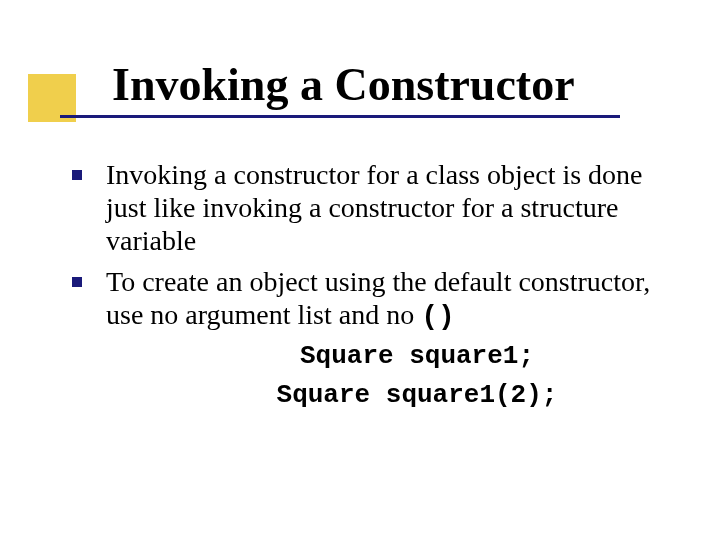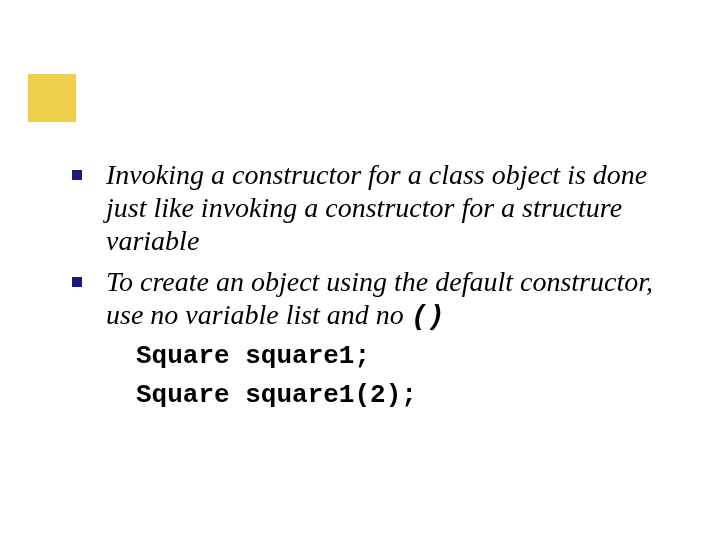--- a/index.html
+++ b/index.html
@@ -50,59 +50,63 @@
     left: 72px;
     top: 158px;
     width: 600px;
     font-size: 28px;
     line-height: 1.18;
   }
   .bullet {
     position: relative;
     padding-left: 34px;
     margin-bottom: 8px;
-    font-style: italic;
   }
   .bullet .sq {
     position: absolute;
     left: 0;
     top: 12px;
     width: 10px;
     height: 10px;
     background: #1a1a7a;
   }
   .code-line {
     font-family: "Courier New", Courier, monospace;
     font-weight: bold;
     font-size: 26px;
-    margin: 2px 0 8px 64px;
+    margin: 2px 0 8px 90px;
+    text-align: center;
   }
   .inline-code {
     font-family: "Courier New", Courier, monospace;
     font-weight: bold;
   }
 </style>
 </head>
 <body>
 
 <div class="slide">
 
   <div class="accent-block"></div>
 
+  <div class="title-wrap">
+    <h1 class="title">Invoking a Constructor</h1>
+    <div class="title-underline"></div>
+  </div>
 
   <div class="body">
 
     <div class="bullet">
       <span class="sq"></span>
       <span>Invoking a constructor for a class object is done just like invoking a constructor for a structure variable</span>
     </div>
 
     <div class="bullet">
       <span class="sq"></span>
-      <span>To create an object using the default constructor, use no variable list and no </span><span class="inline-code">()</span>
+      <span>To create an object using the default constructor, use no argument list and no </span><span class="inline-code">()</span>
     </div>
     <div class="code-line">Square square1;</div>
 
     <div class="code-line">Square square1(2);</div>
 
   </div>
 
 </div>
 
 </body></html>

